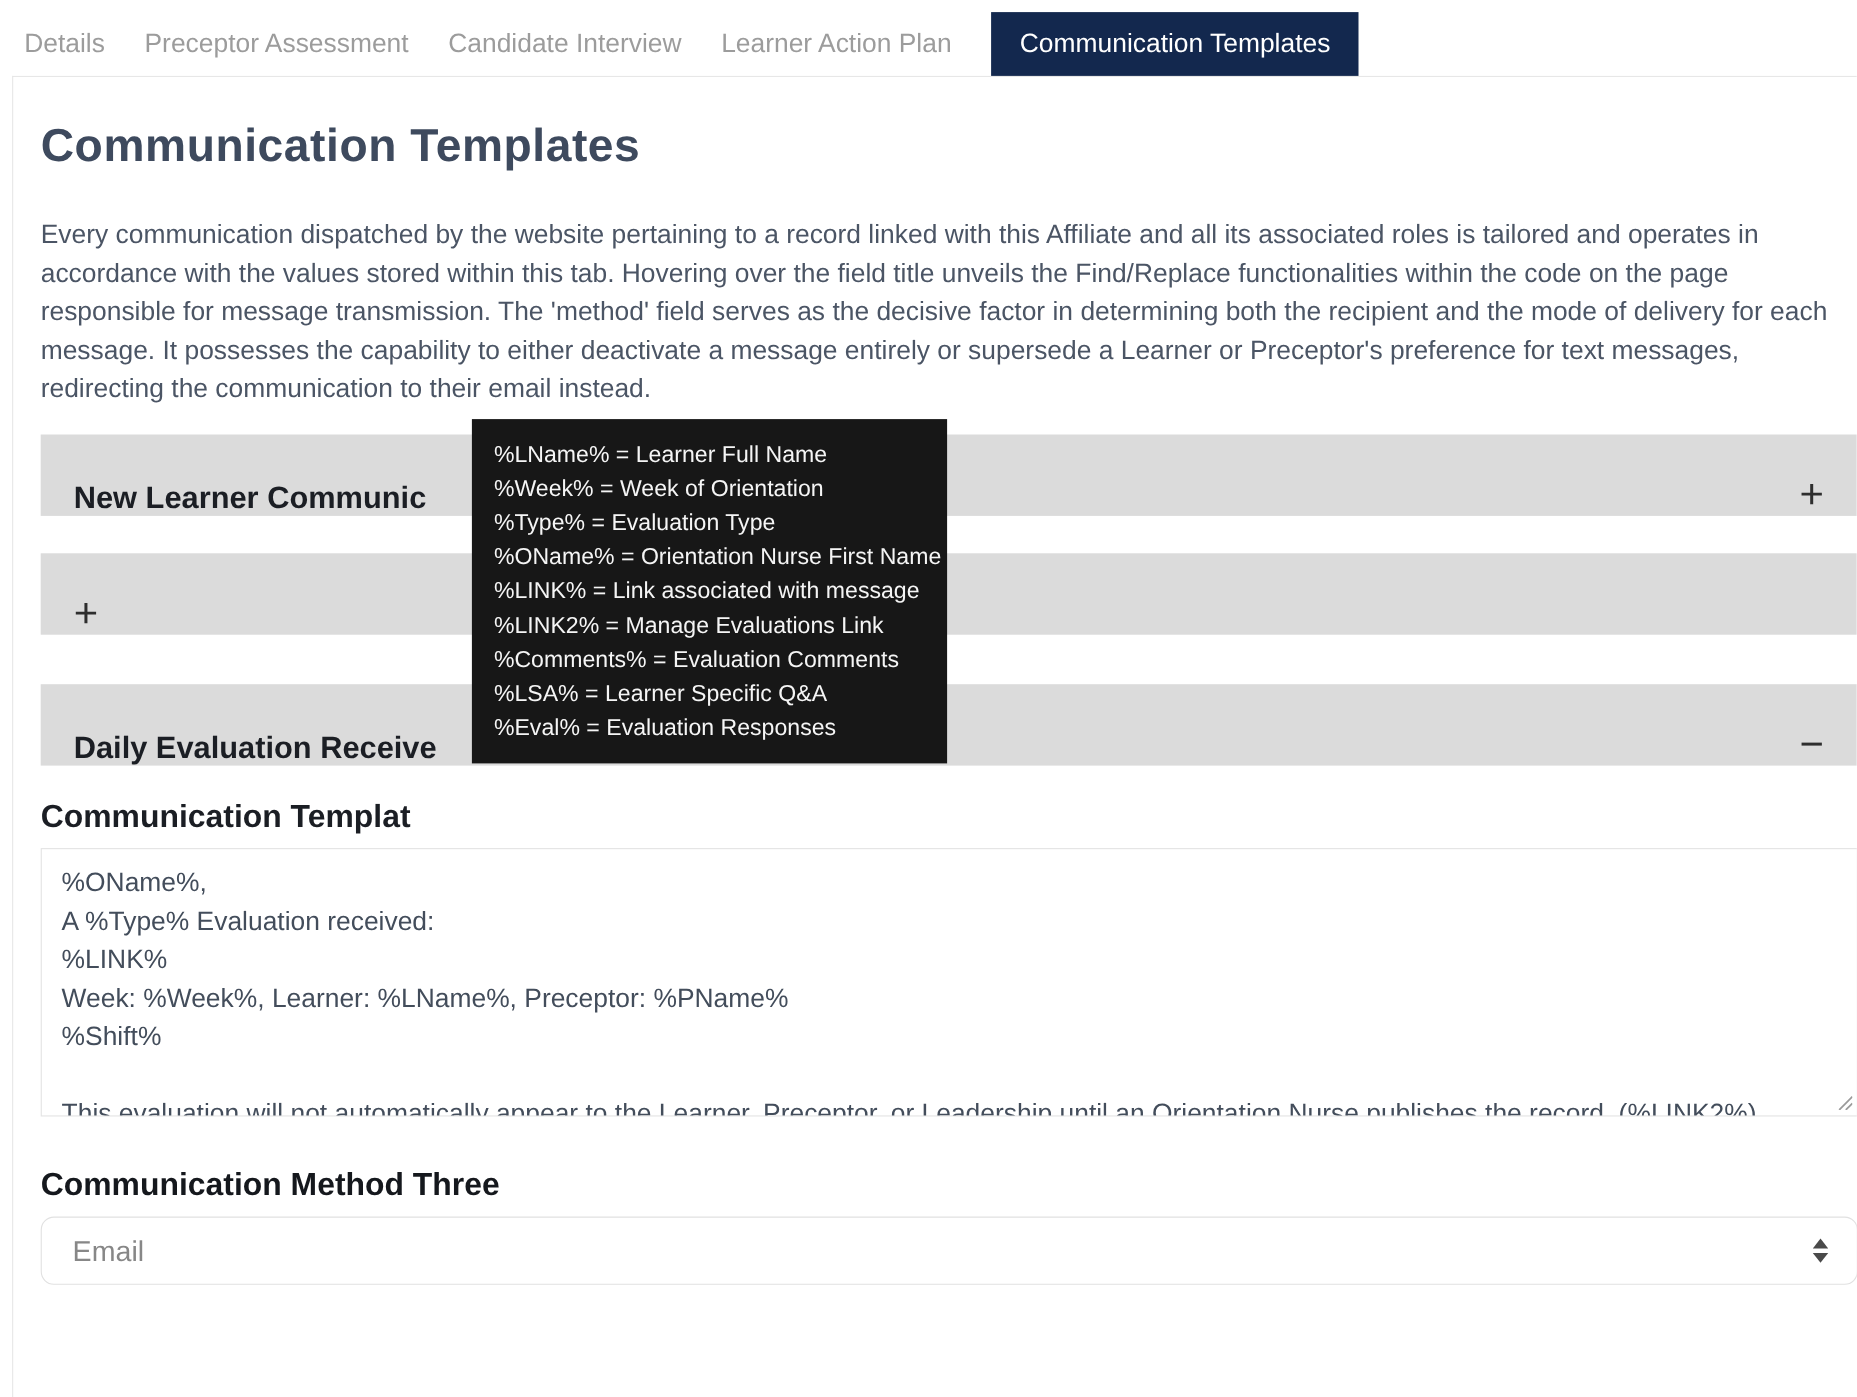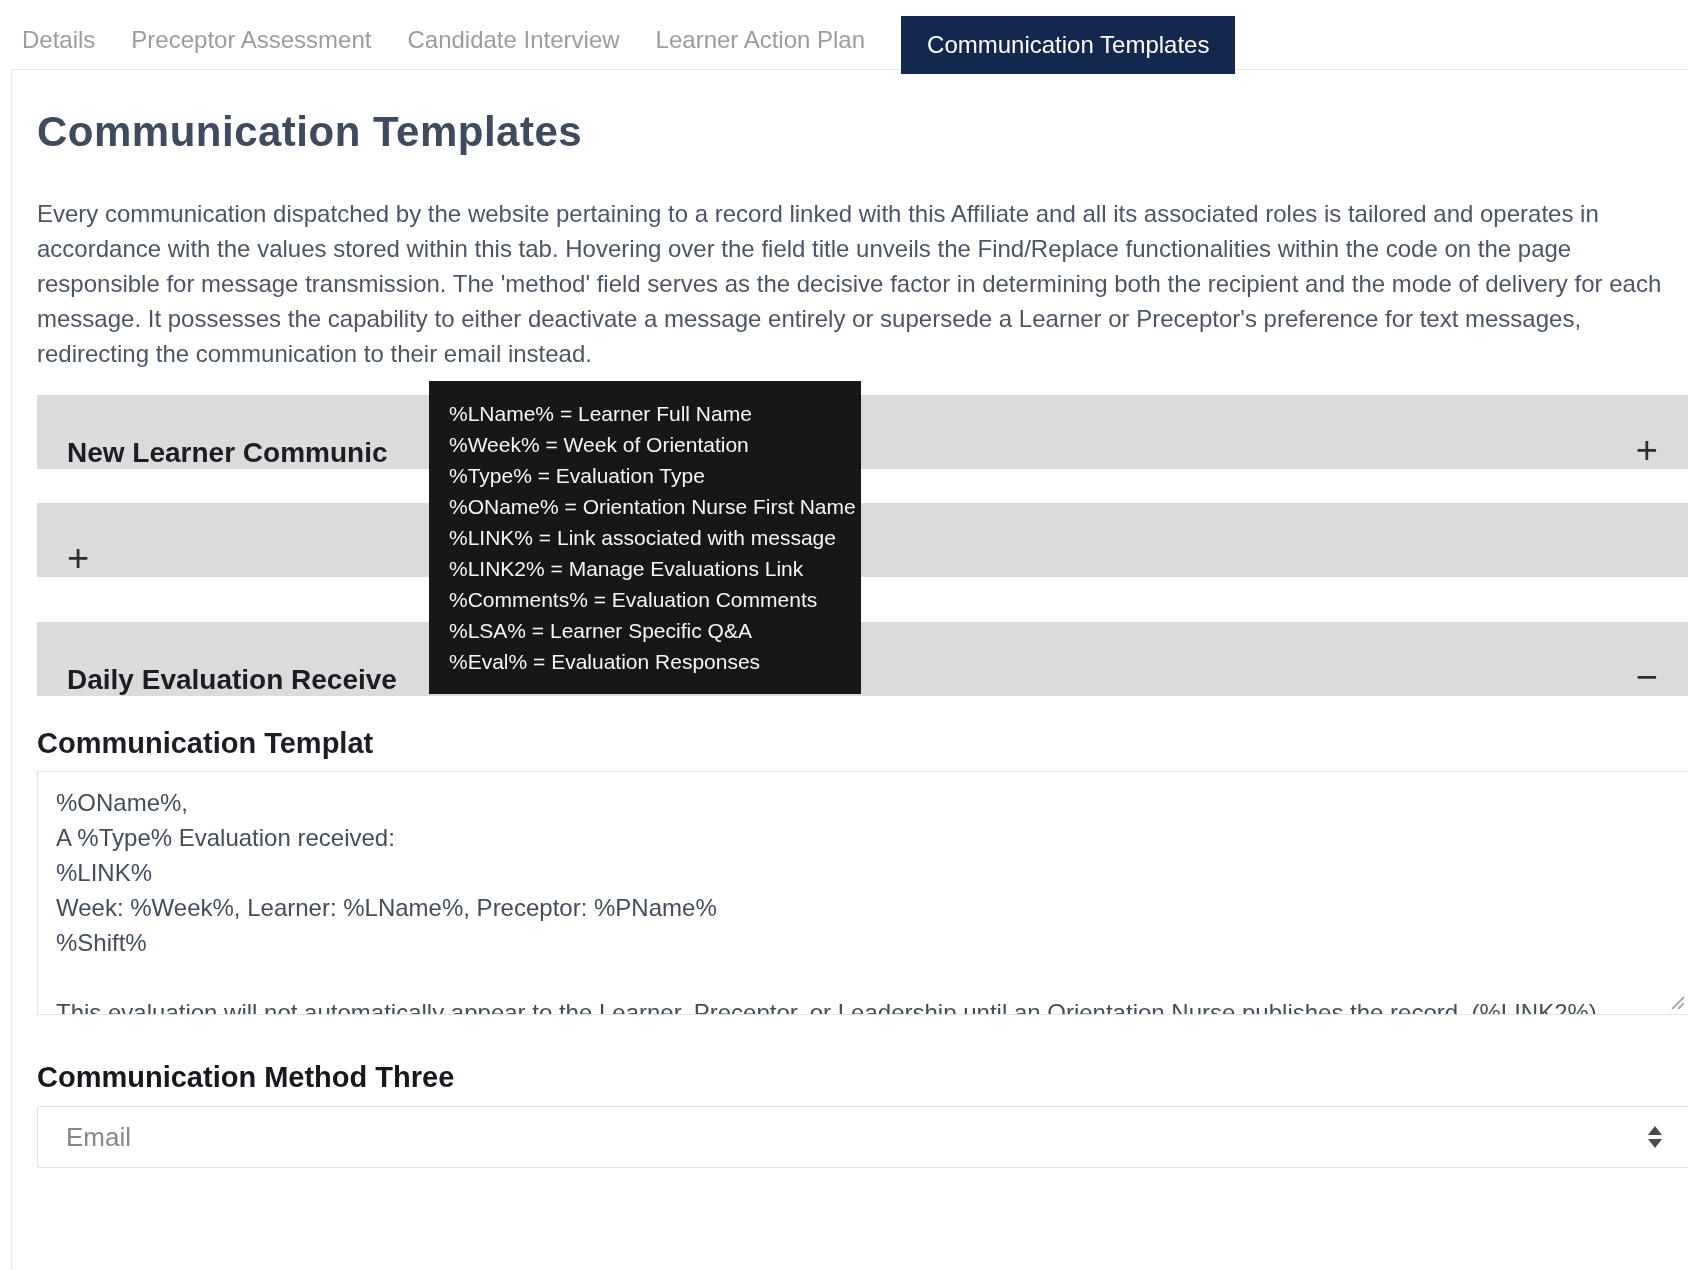--- a/index.html
+++ b/index.html
@@ -1,20 +1,20 @@
 <!DOCTYPE html>
 <html><head>
 <meta charset="utf-8">
 <style>
   * { margin:0; padding:0; box-sizing:border-box; }
   html,body { width:1688px; height:1270px; background:#ffffff; overflow:hidden;
               font-family:"Liberation Sans","DejaVu Sans",sans-serif; }
 
   
-  .tabs { display:flex; align-items:flex-end; gap:36px; padding:11px 0 0 22px; }
+  .tabs { display:flex; align-items:flex-start; gap:36px; padding:11px 0 0 22px; }
   .tab { font-size:24px; color:#9C9C9C; padding:15px 0; cursor:pointer; white-space:nowrap; }
   .tab.active { background:#13284E; color:#ffffff; padding:15px 26px;
                 position:relative; z-index:2; margin-bottom:-5px; }
 
   
   .panel { border-top:1px solid #E7E7E7; border-left:1px solid #E7E7E7;
            margin-left:11px; height:1203px; position:relative; z-index:1; }
   .content { padding-left:25px; }
 
   h1.page-title { margin-top:38px; font-size:42px; line-height:48px; font-weight:600;
@@ -43,21 +43,21 @@
   .ta-wrap { position:relative; margin-top:11px; }
   textarea.template { display:block; width:1652px; height:244px; resize:none;
              border:1px solid #E3E3E3; outline:none; padding:13px 18px;
              font-family:"Liberation Sans","DejaVu Sans",sans-serif;
              font-size:24px; line-height:35px; color:#434D5B; overflow:hidden; }
   .resizer { position:absolute; right:4px; bottom:6px; width:15px; height:15px; }
 
   
   .method-label { margin-top:46px; font-size:29px; font-weight:700; color:#15181D; }
   .select { margin-top:12px; width:1652px; height:62px; border:1px solid #E1E1E1;
-            border-radius:2px; display:flex; align-items:center; cursor:pointer;
+            border-radius:12px; display:flex; align-items:center; cursor:pointer;
             padding:0 26px 0 28px; background:#ffffff; }
   .select-value { font-size:26px; color:#878787; flex:1; }
   .stepper { display:flex; flex-direction:column; align-items:center; gap:4px; }
   .stepper .up    { width:0; height:0; border-left:7px solid transparent;
                     border-right:7px solid transparent; border-bottom:9px solid #4A4A4A; }
   .stepper .down  { width:0; height:0; border-left:7px solid transparent;
                     border-right:7px solid transparent; border-top:9px solid #4A4A4A; }
 </style>
 </head>
 <body>

